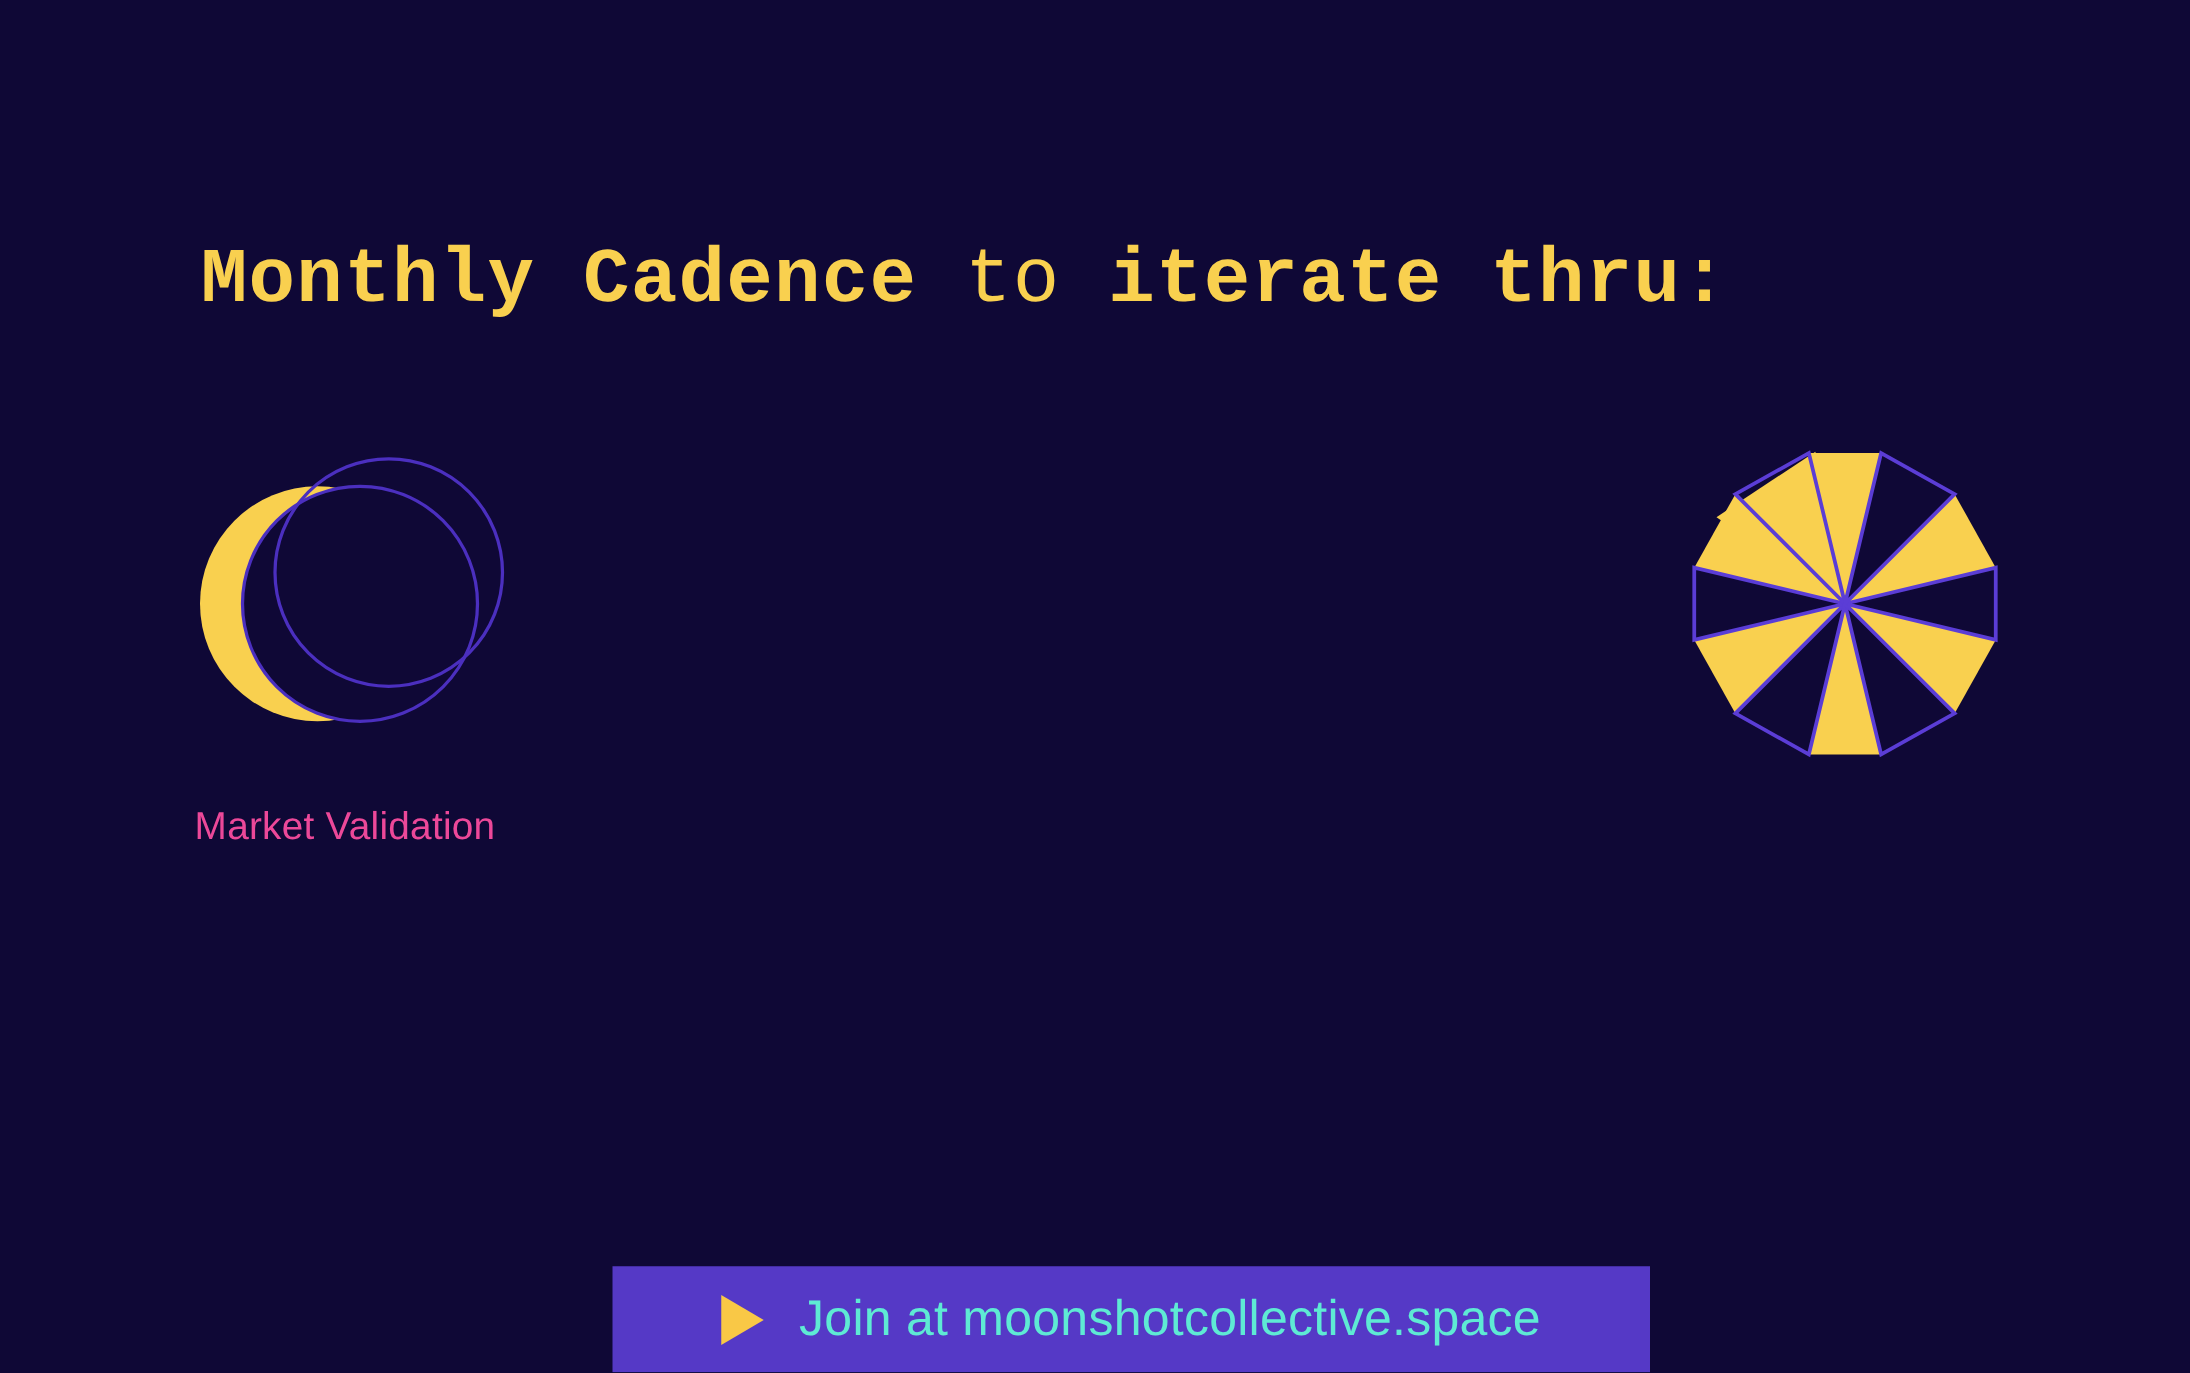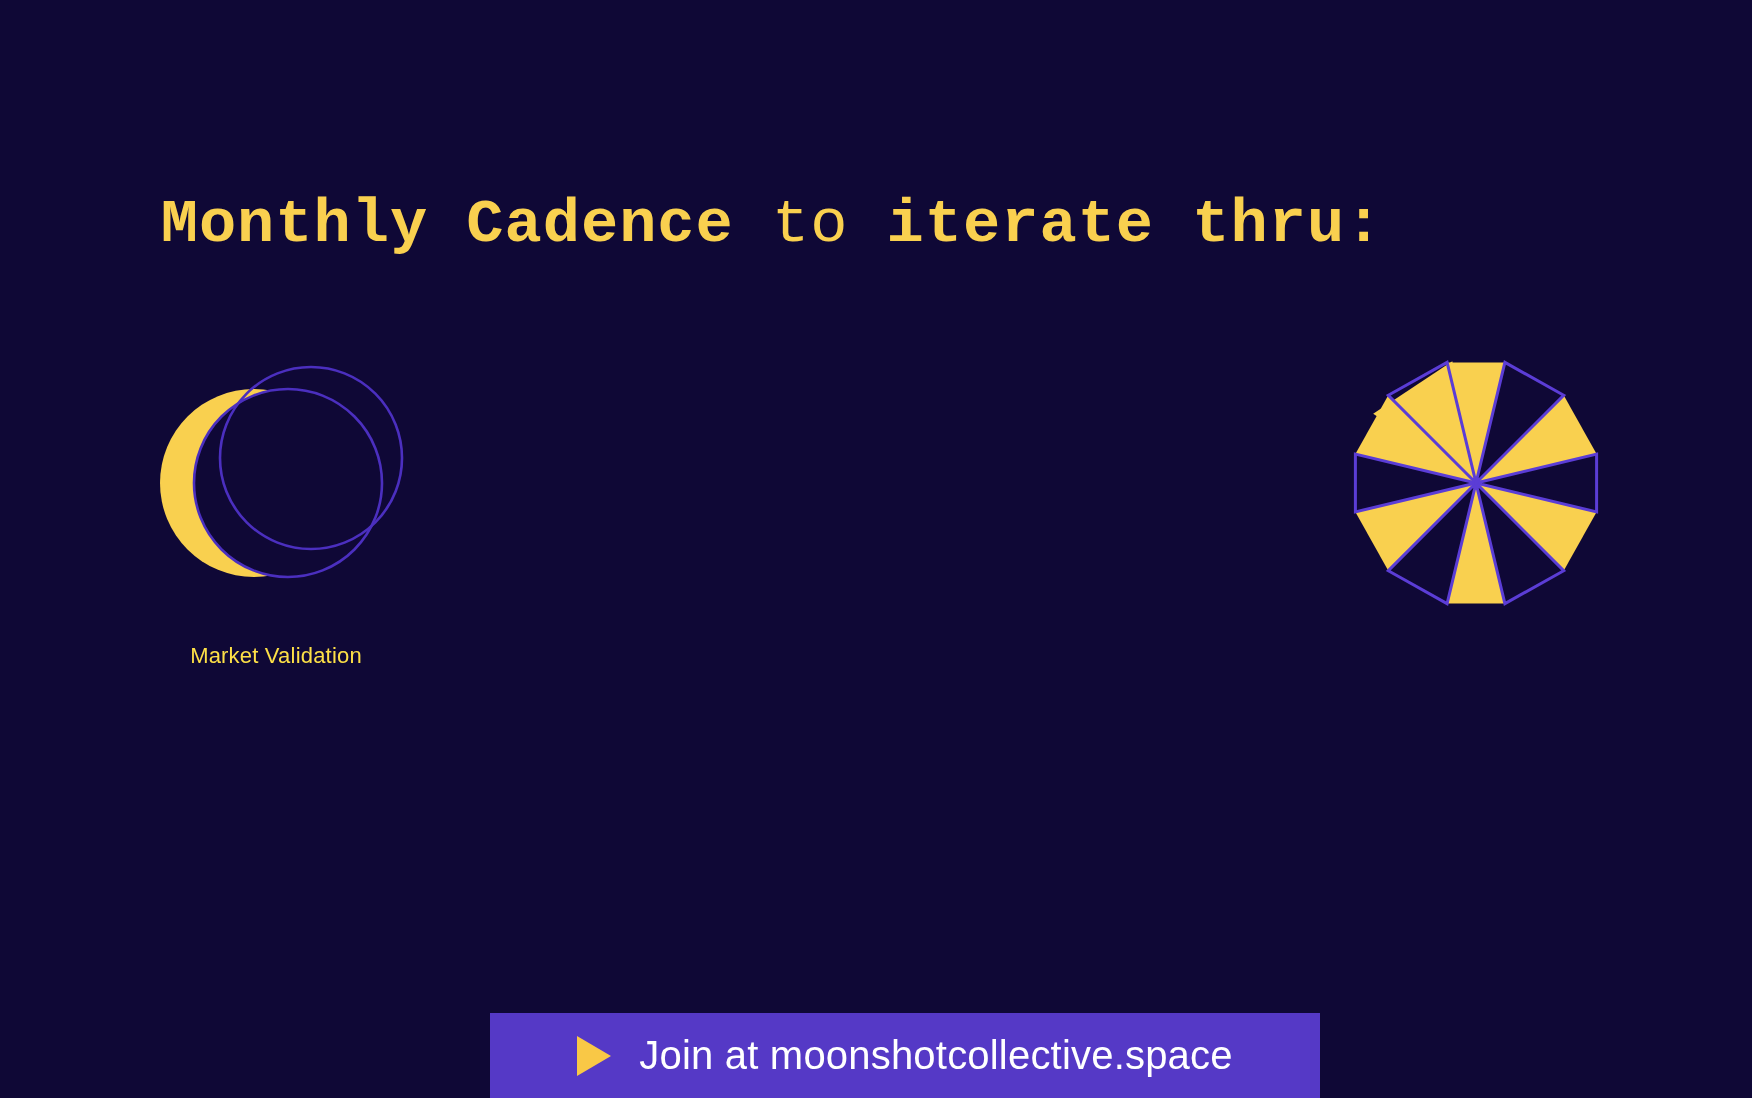--- a/index.html
+++ b/index.html
@@ -65,23 +65,23 @@
   }
   .icon-wrap svg {
     display: block;
     width: 260px;
     height: 265px;
     overflow: visible;
   }
   .stage-label {
     margin-top: 28px;
     font-family: "Liberation Sans", sans-serif;
-    font-size: 22px;
+    font-size: 31px;
     font-weight: 400;
-    color: #fde047;
+    color: #ec4899;
     letter-spacing: 0.2px;
     white-space: nowrap;
   }
 
   
   .cta {
     position: absolute;
     left: 490px;
     top: 1013px;
     width: 830px;
@@ -97,21 +97,21 @@
     width: 0;
     height: 0;
     border-left: 34px solid #F9C846;
     border-top: 20px solid transparent;
     border-bottom: 20px solid transparent;
     flex: 0 0 auto;
   }
   .cta-text {
     font-family: "Liberation Sans", sans-serif;
     font-size: 40px;
-    color: #ffffff;
+    color: #5eead4;
     letter-spacing: 0.2px;
     white-space: nowrap;
   }
 </style>
 </head>
 <body>
 
 <div class="slide">
 
   <div class="title"><span class="t-bold">Monthly Cadence</span><span class="t-normal"> to </span><span class="t-bold">iterate thru:</span></div>

